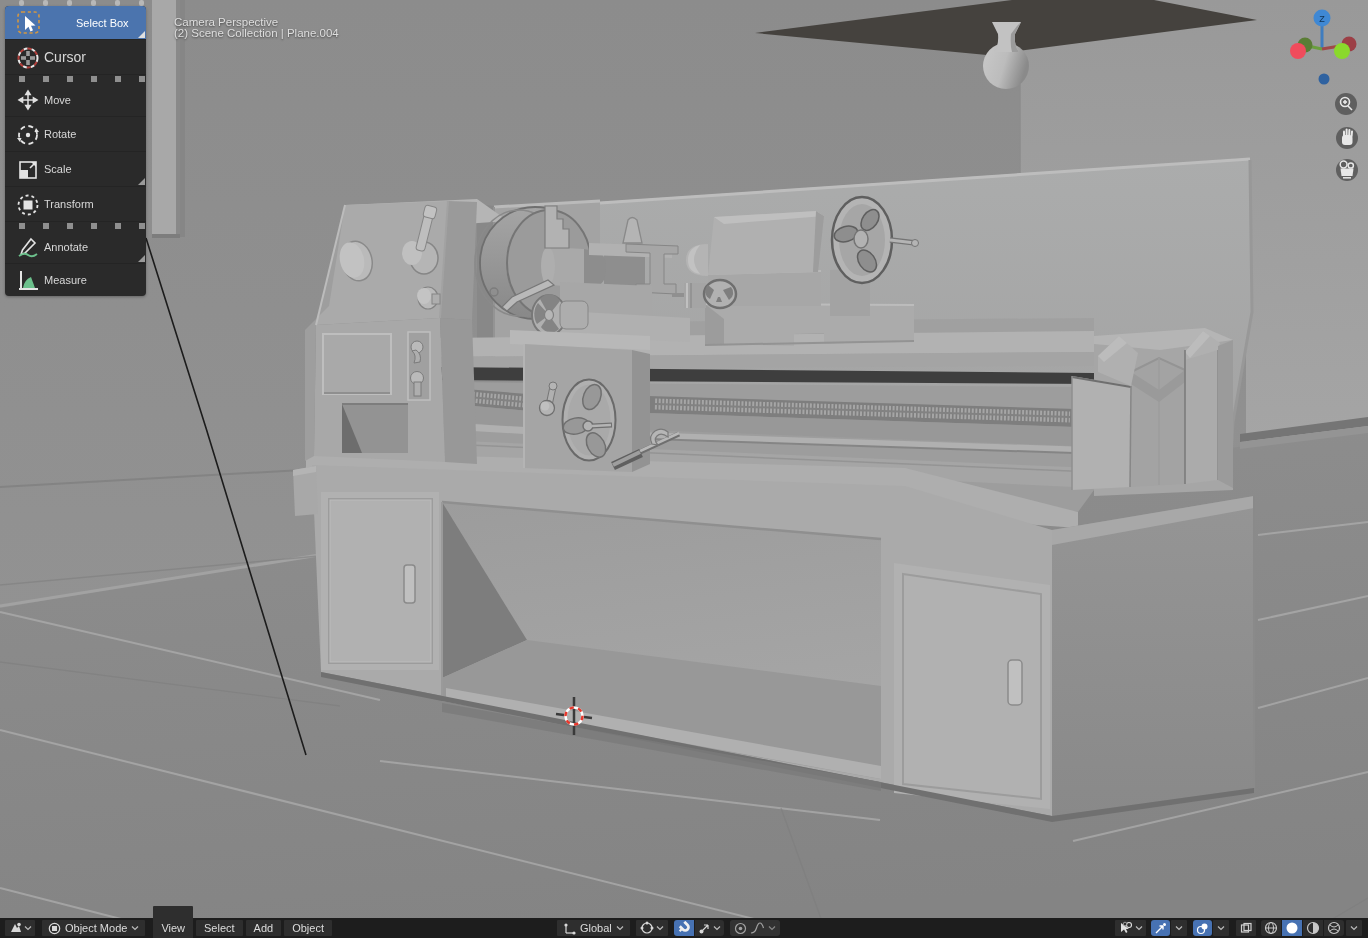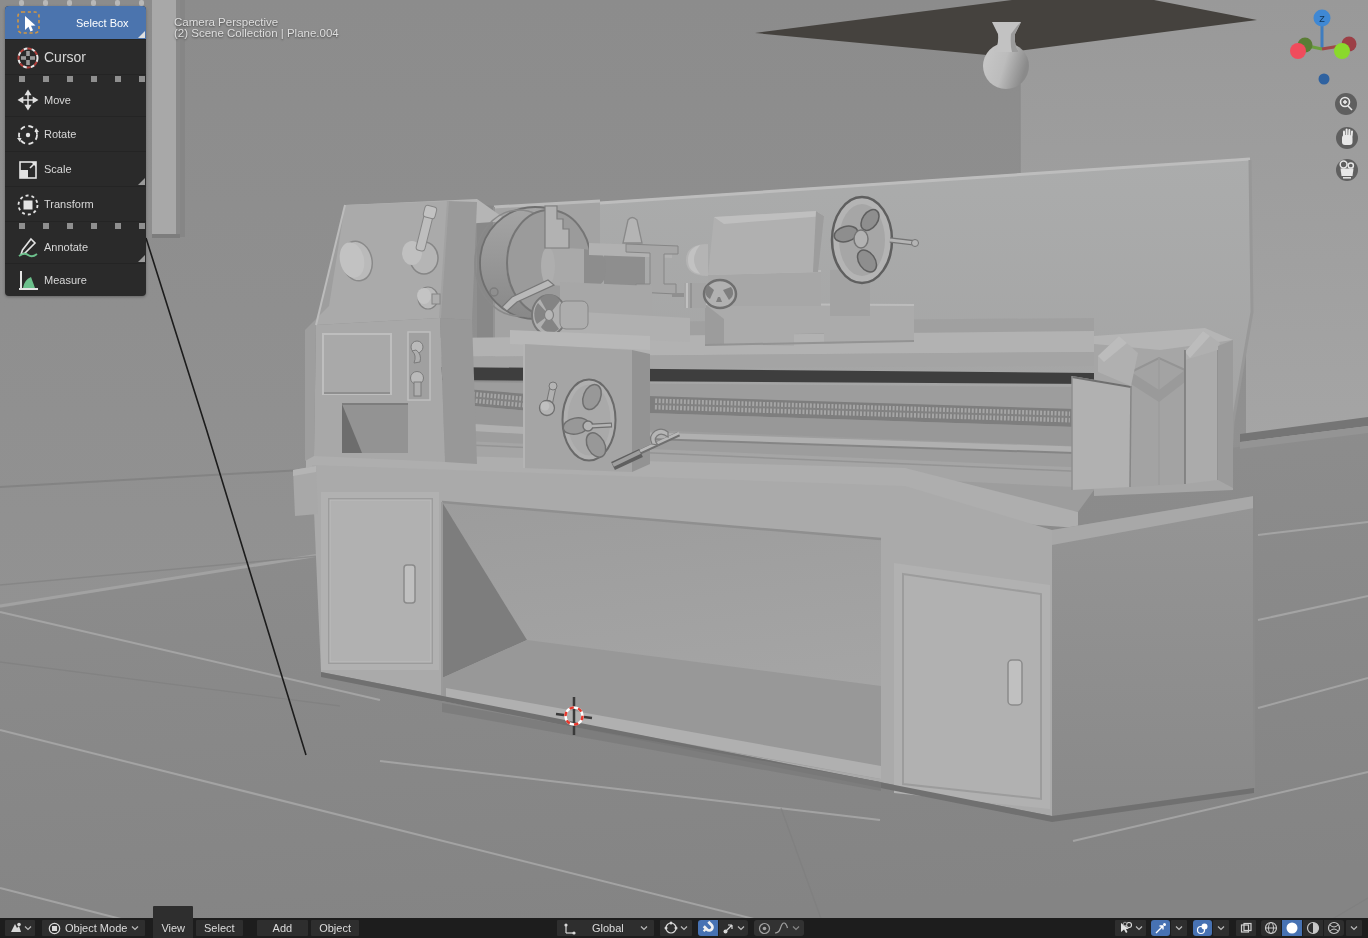--- a/index.html
+++ b/index.html
@@ -498,26 +498,26 @@
           <circle cx="6.5" cy="6.5" r="5.2" fill="none" stroke="#d8d8d8" stroke-width="1.2"></circle>
           <rect x="4" y="4" width="5" height="5" fill="#d8d8d8"></rect>
         </svg>
     <span>Object Mode</span>
     <svg width="8" height="8">
           <path d="M 1 2.5 L 4 5.5 L 7 2.5" stroke="#bbb" fill="none" stroke-width="1.2"></path>
         </svg>
   </div>
   <div class="btn" style="margin-left:8px;padding:14px 8px;">View</div>
   <div class="btn" style="margin-left:3px;padding:0 8px;">Select</div>
-  <div class="btn" style="margin-left:14px;padding:0 16px;">Add</div>
+  <div class="btn" style="margin-left:3px;padding:0 8px;">Add</div>
   <div class="btn" style="margin-left:3px;padding:0 8px;">Object</div>
 </div>
 
 <div class="brow" style="position:absolute;left:557px;top:920px;height:16px;font-size:11px;">
-  <div class="btn" style="padding:0 6px;gap:16px;">
+  <div class="btn" style="padding:0 6px;gap:4px;">
     <svg width="13" height="13">
           <g stroke="#d8d8d8" stroke-width="1.2" fill="none">
             <line x1="3" y1="11" x2="3" y2="3"></line>
             <line x1="3" y1="11" x2="11" y2="11"></line>
           </g>
           <circle cx="3" cy="3" r="1.6" fill="#d8d8d8"></circle>
           <circle cx="11" cy="11" r="1.6" fill="#d8d8d8"></circle>
         </svg>
     <span>Global</span>
     <svg width="8" height="8">

